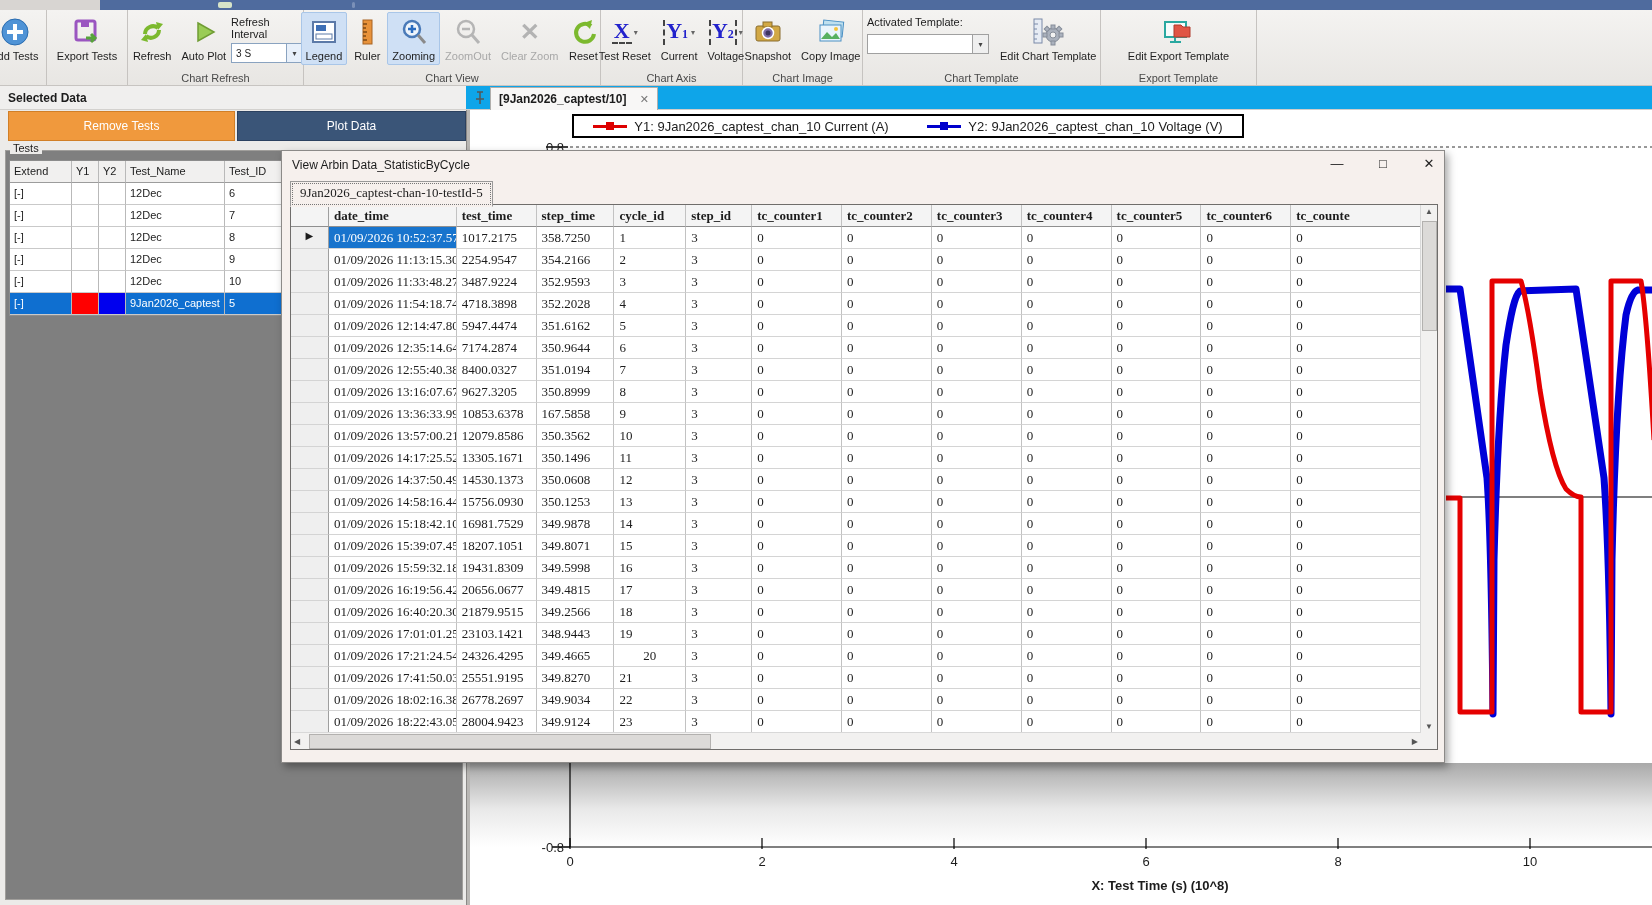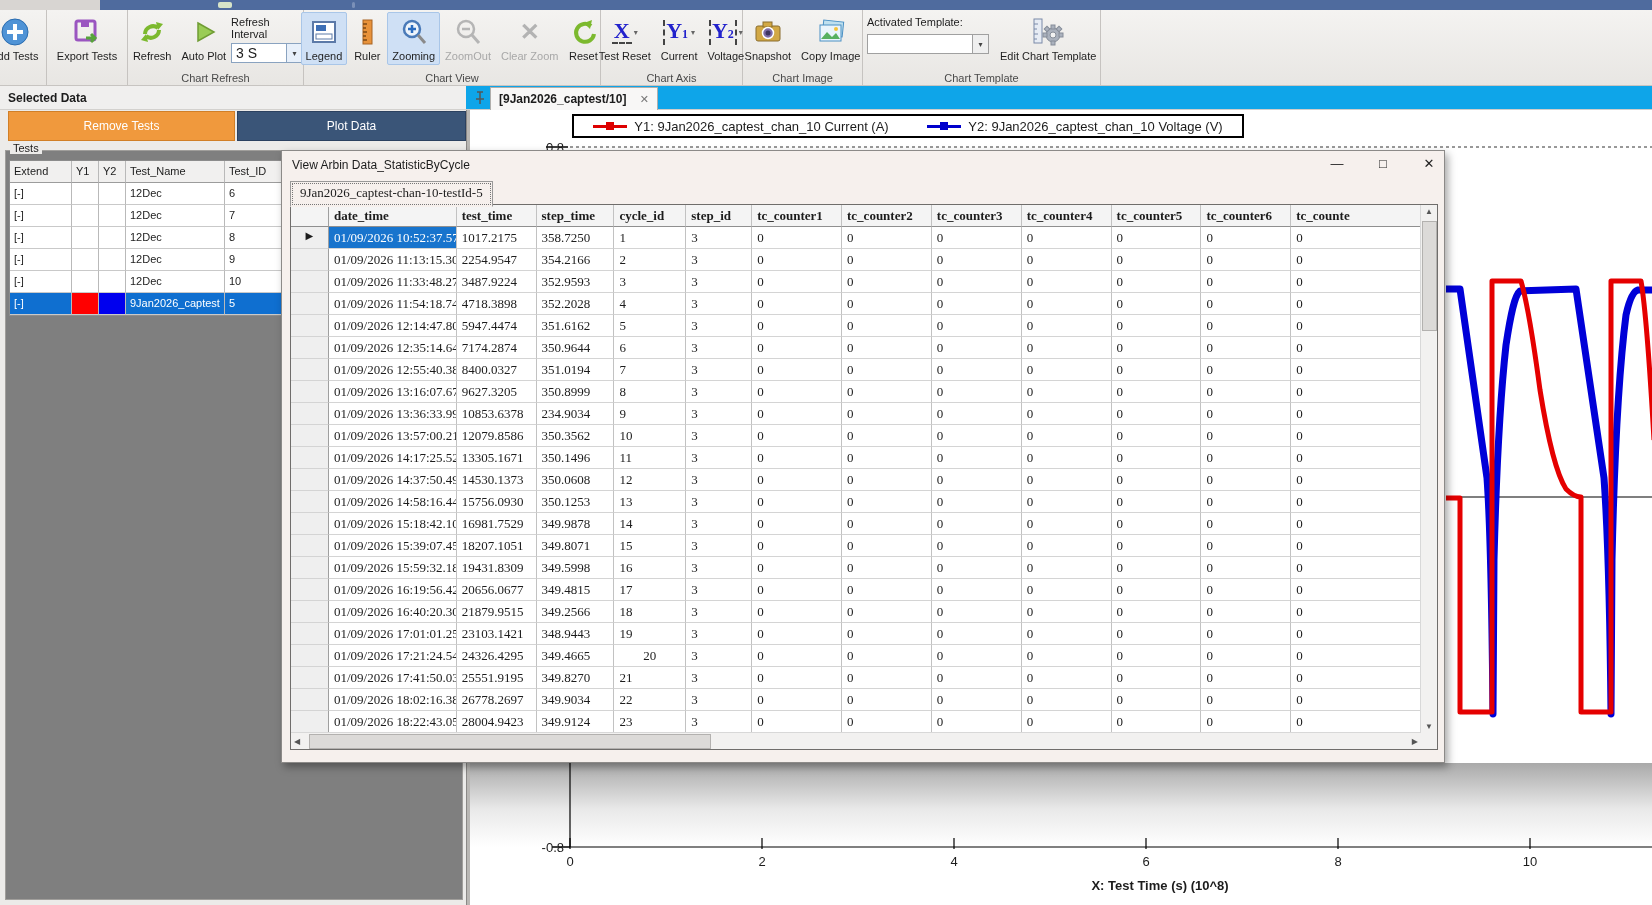--- a/index.html
+++ b/index.html
@@ -15,21 +15,21 @@
   .rgroup{position:absolute;top:0;height:75px;border-right:1px solid #c6c3c0;box-sizing:border-box;}
   .rgroup .gtitle{position:absolute;bottom:1px;left:0;right:0;text-align:center;font-size:11px;color:#4a4a4a;}
   .gitems{position:absolute;top:2px;left:0;right:0;display:flex;justify-content:center;align-items:flex-start;}
   .rbtn{display:flex;flex-direction:column;align-items:center;gap:1px;padding:2px 4px;font-size:11px;color:#1e1e1e;
         border:1px solid transparent;border-radius:2px;white-space:nowrap;}
   .rbtn .ric{height:34px;display:flex;align-items:center;justify-content:center;}
   .rbtn.hl{background:#cfe0f5;border-color:#a9c6e8;}
   .rbtn.disabled{color:#a8a8a8;}
   .chev{font-size:8px;color:#666;margin-left:2px;}
   .combo{display:flex;align-items:center;background:#fff;border:1px solid #8aa3c0;height:20px;box-sizing:border-box;}
-  .combo .cval{flex:1;font-size:14px;padding:0 4px;}
+  .combo .cval{flex:1;font-size:10px;padding:0 4px;}
   .combo .cbtn{width:15px;height:100%;background:#e8f0fa;border-left:1px solid #8aa3c0;font-size:8px;color:#444;
                display:flex;align-items:center;justify-content:center;}
   .axg{font-family:"Liberation Serif",serif;font-weight:bold;color:#2222cc;font-size:22px;line-height:22px;}
   .axsub{font-size:12px;}
   
   .leftpanel{position:absolute;left:0;top:86px;width:466px;bottom:0;background:#ecebe9;}
   .sel-hdr{position:absolute;left:0;top:0;width:100%;height:24px;background:#f0efee;border-bottom:1px solid #d3d1ce;
            font-weight:bold;font-size:12px;line-height:24px;padding-left:8px;box-sizing:border-box;}
   .btnbar{position:absolute;left:0;top:25px;width:100%;height:30px;}
   .bigbtn{position:absolute;top:0;height:28px;color:#fff;font-size:12px;text-align:center;line-height:28px;}
@@ -300,20 +300,35 @@
                 </g>
                 <circle cx="22" cy="19" r="3" fill="#f2f2f2" stroke="#868d99"></circle>
               </svg>
           </span>
           <span>Edit Chart Template</span>
         </div>
       </div>
       <div class="gtitle">Chart Template</div>
     </div>
 
+    <div class="rgroup" style="left:1101px;width:156px">
+      <div class="gitems">
+        <div class="rbtn">
+          <span class="ric">
+            <svg width="32" height="30">
+                <rect x="3" y="5" width="21" height="15" fill="#f6fbfb" stroke="#2aa8a0" stroke-width="2"></rect>
+                <path d="M13 20 v4 M8 25 h11" stroke="#2aa8a0" stroke-width="2"></path>
+                <path d="M12 8 h7 l2 2 h7 v10 h-16 z" fill="#e05545" stroke="#b03a2c"></path>
+              </svg>
+          </span>
+          <span>Edit Export Template</span>
+        </div>
+      </div>
+      <div class="gtitle">Export Template</div>
+    </div>
   </div>
 
   <div class="leftpanel">
     <div class="sel-hdr">Selected Data</div>
     <div class="btnbar">
       <div class="bigbtn btn-plot">Plot Data</div>
       <div class="bigbtn btn-remove">Remove Tests</div>
     </div>
     <div class="tests-label">Tests</div>
     <div class="testsbox">
@@ -579,21 +594,21 @@
             <div class="dcell" style="width: 90px;">0</div>
             <div class="dcell" style="width: 90px;">0</div>
             <div class="dcell" style="width: 90px;">0</div>
             <div class="dcell" style="width: 90px;">0</div>
             <div class="dcell" style="width: 130px;">0</div>
           </div>
           <div class="drow">
             <div class="dcell rowhdr" style="width: 38px;"></div>
             <div class="dcell" style="width: 128px;">01/09/2026 13:36:33.992</div>
             <div class="dcell" style="width: 80px;">10853.6378</div>
-            <div class="dcell" style="width: 78px;">234.9034</div>
+            <div class="dcell" style="width: 78px;">167.5858</div>
             <div class="dcell" style="width: 72px;">9</div>
             <div class="dcell" style="width: 66px;">3</div>
             <div class="dcell" style="width: 90px;">0</div>
             <div class="dcell" style="width: 90px;">0</div>
             <div class="dcell" style="width: 90px;">0</div>
             <div class="dcell" style="width: 90px;">0</div>
             <div class="dcell" style="width: 90px;">0</div>
             <div class="dcell" style="width: 90px;">0</div>
             <div class="dcell" style="width: 130px;">0</div>
           </div>

